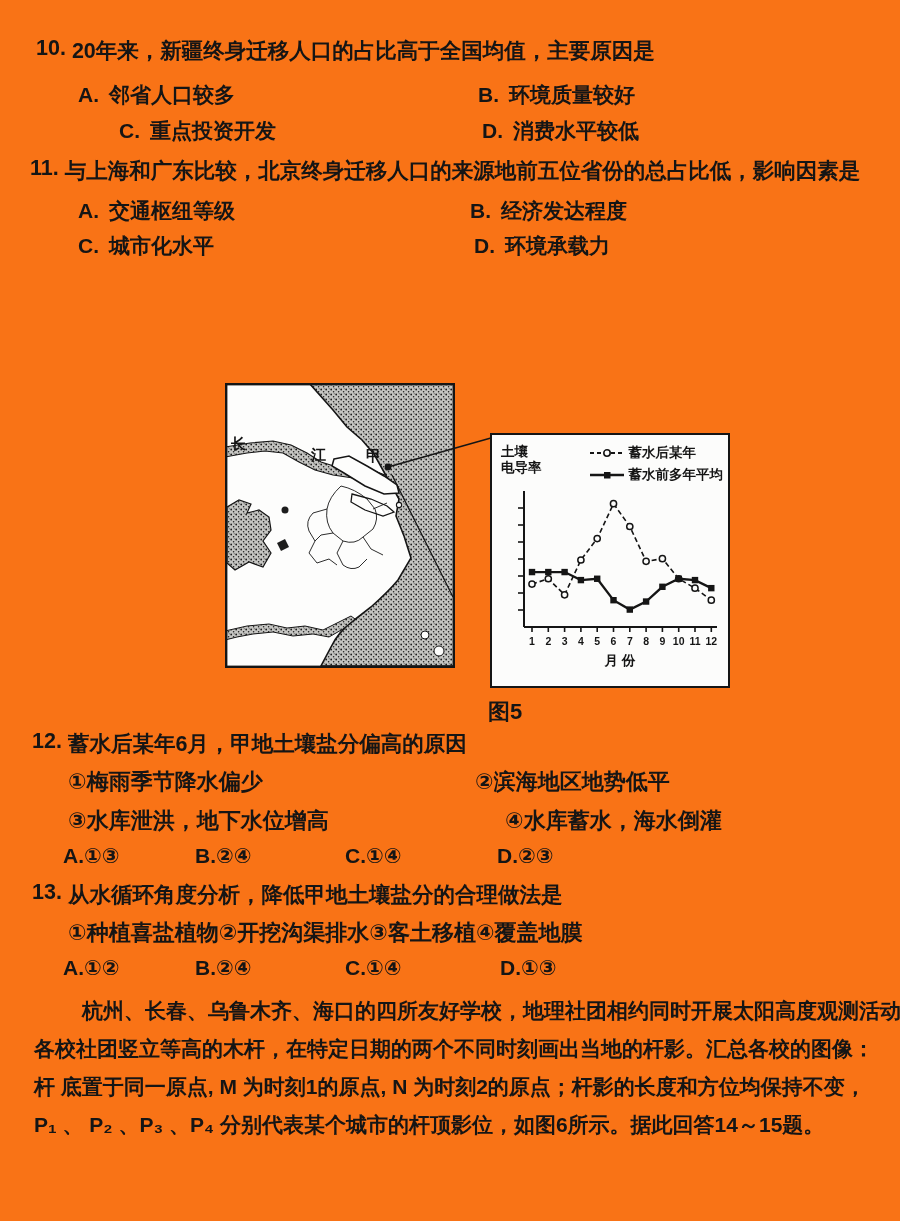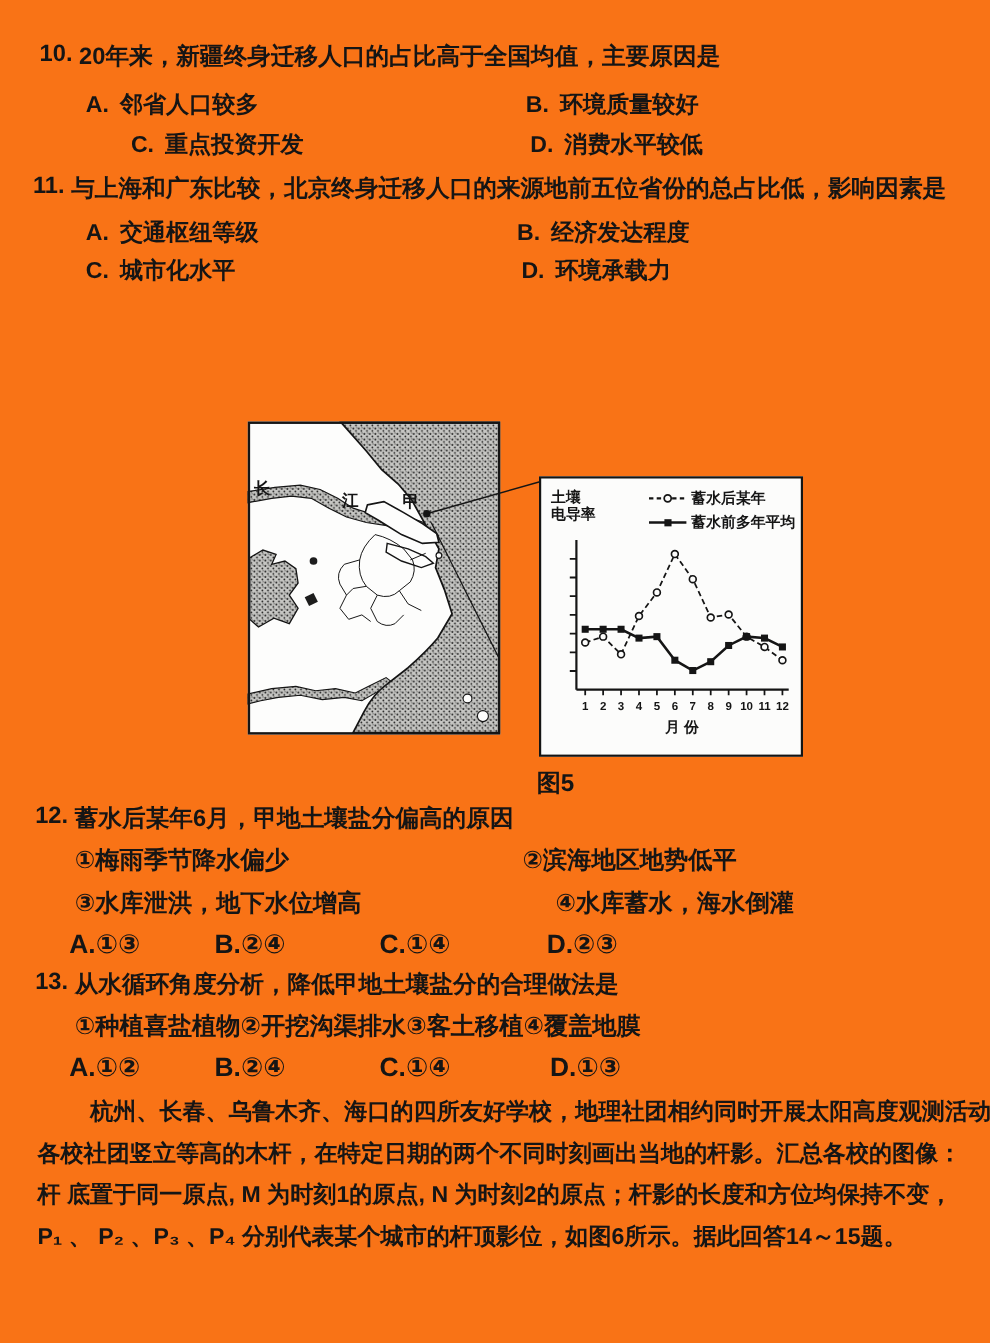--- a/index.html
+++ b/index.html
@@ -10,21 +10,21 @@
     font-family:"Liberation Sans","DejaVu Sans",sans-serif;
     font-weight:600;
   }
   .abs { position:absolute; }
   .stem { font-size:21.5px; white-space:nowrap; display:flex; }
   .stem .qnum { margin-right:6px; }
   .opt { font-size:21px; white-space:nowrap; }
   .opt .okey { margin-right:10px; }
   .pline { font-size:21px; line-height:38px; white-space:nowrap; }
   .indent { padding-left:48px; }
-  .ans-item { font-size:24px; white-space:nowrap; position:absolute; top:0; }
+  .ans-item { font-size:21px; white-space:nowrap; position:absolute; top:0; }
   .subopt { font-size:22px; white-space:nowrap; }
   
   .mapbox { left:225px; top:383px; width:230px; height:285px; }
   .chartbox {
     left:490px; top:433px; width:240px; height:255px;
     border:2.2px solid #151515; background:#fcfcfb;
   }
   .ylab { position:absolute; left:9px; top:9px; font-size:13.5px; font-weight:700; line-height:16px; }
   .legend { position:absolute; right:5px; top:10px; }
   .leg-row { display:flex; align-items:center; height:15px; margin-bottom:7px; }

